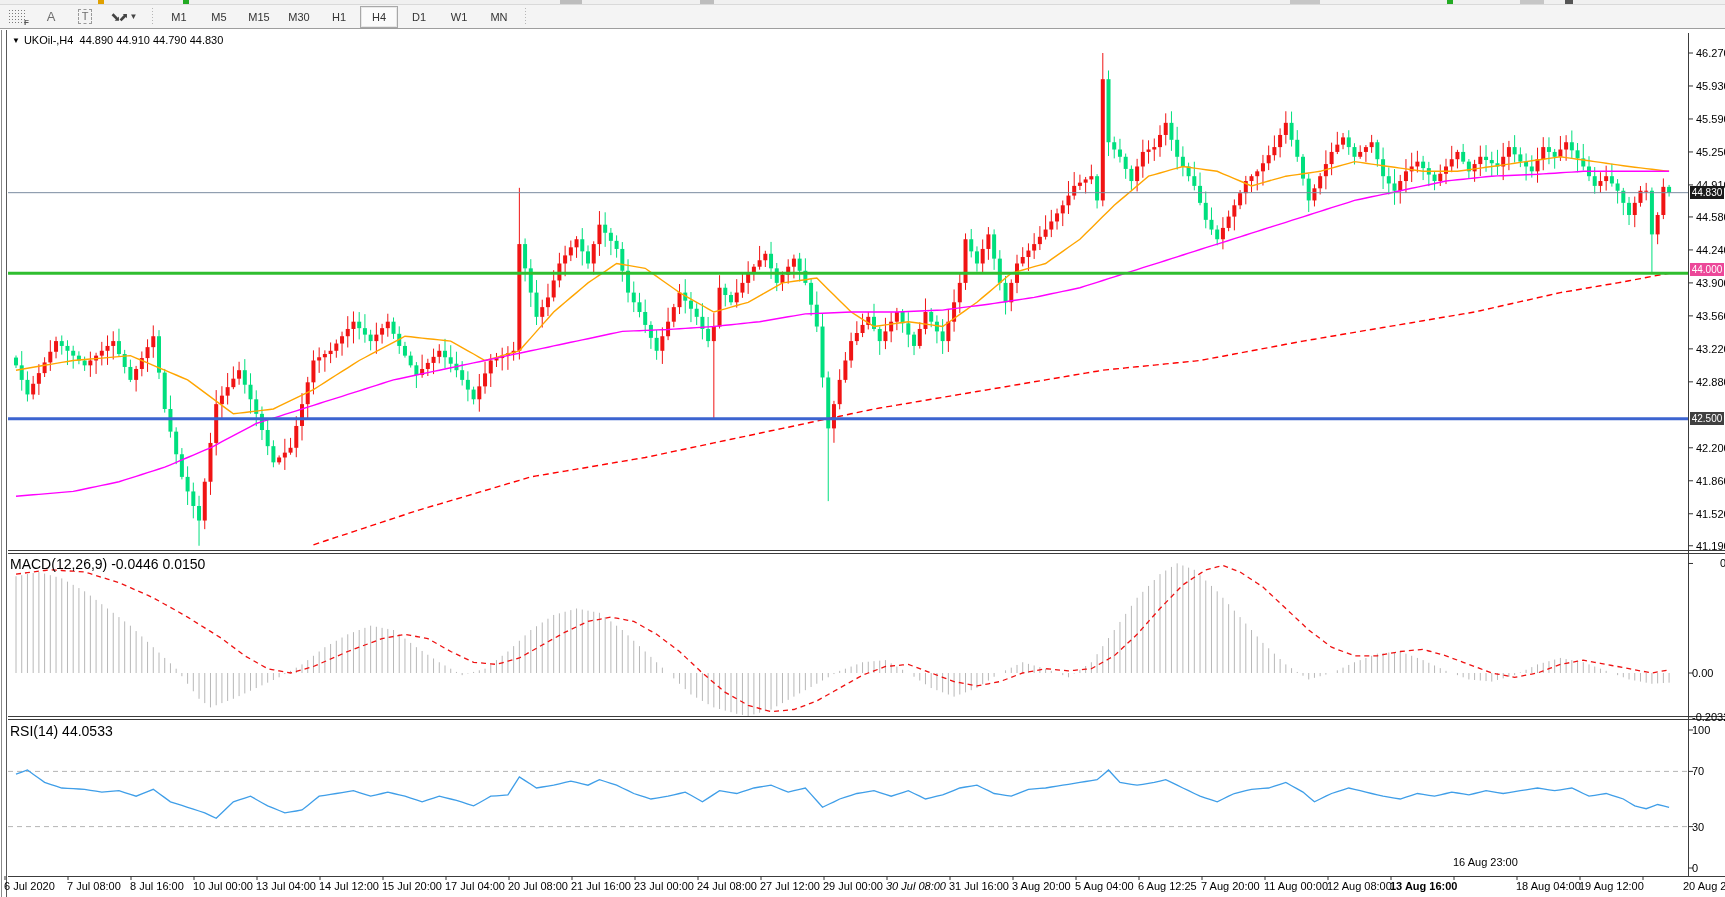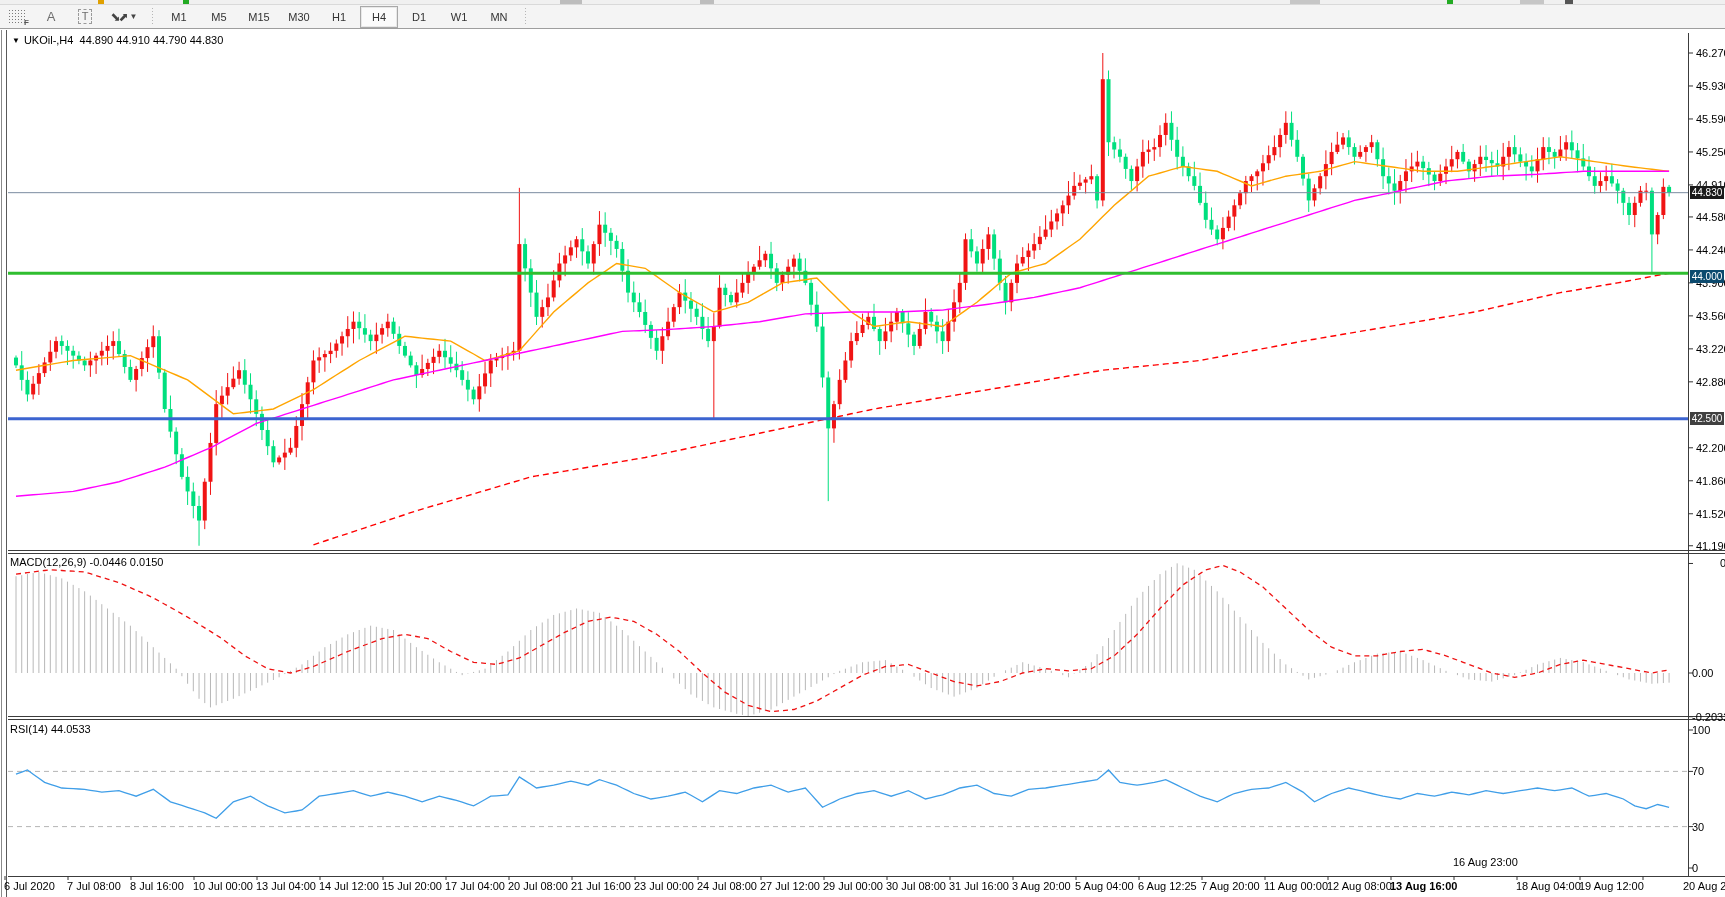--- a/index.html
+++ b/index.html
@@ -33,21 +33,21 @@
   .tfbtn.active{background:#fbfbfb;border:1px solid #a8a8a8;box-shadow:inset 0 0 0 1px #e8e8e8;}
 
   
   #gfx{position:absolute;left:0;top:0;}
   .hotzone{position:absolute;background:transparent;}
   .lbl{position:absolute;font-size:11px;color:#000;white-space:nowrap;line-height:12px;}
   .badge{position:absolute;left:1690px;width:34px;height:13px;color:#fff;font-size:10px;
          line-height:13px;text-align:center;white-space:nowrap;font-family:"Liberation Sans",sans-serif;}
   .chart-title{position:absolute;left:12px;top:34px;font-size:11px;color:#000;}
   .chart-title .tri{font-size:8px;margin-right:4px;position:relative;top:-1px;}
-  .ind-label{position:absolute;left:10px;font-size:11px;color:#000;}
+  .ind-label{position:absolute;left:10px;font-size:14px;color:#000;}
   .annotation{position:absolute;left:1384px;top:327px;font-size:38px;color:#e81717;
               font-family:"Liberation Sans",sans-serif;white-space:nowrap;}
 </style>
 </head>
 <body>
 <div id="stage">
 
   <div class="topstrip">
     <span class="bit" style="left:98px;width:6px;background:#e0a000"></span>
     <span class="bit" style="left:183px;width:6px;background:#22aa22"></span>
@@ -1064,37 +1064,37 @@
       <div class="lbl" style="left: 1696px; top: 507.75px;">41.520</div>
       <div class="lbl" style="left: 1696px; top: 539.76px;">41.190</div>
       <div class="lbl" style="left: 1692px; top: 557.479px; padding-left: 28px;">0.5094</div>
       <div class="lbl" style="left: 1692px; top: 667px;">0.00</div>
       <div class="lbl" style="left: 1692px; top: 710.688px;">-0.2032</div>
       <div class="lbl" style="left: 1692px; top: 724px;">100</div>
       <div class="lbl" style="left: 1692px; top: 765.4px;">70</div>
       <div class="lbl" style="left: 1692px; top: 820.6px;">30</div>
       <div class="lbl" style="left: 1692px; top: 862px;">0</div>
       <div class="badge" style="top: 186.18px; background: rgb(26, 26, 26);">44.830</div>
-      <div class="badge" style="top: 270px; background: #0c4a6e;">44.000</div>
+      <div class="badge" style="top: 263px; background: #ec4899;">44.000</div>
       <div class="badge" style="top: 412.19px; background: #404040;">42.500</div>
       <div class="lbl" style="left: 4px; top: 880px;">6 Jul 2020</div>
       <div class="lbl" style="left: 67px; top: 880px;">7 Jul 08:00</div>
       <div class="lbl" style="left: 130px; top: 880px;">8 Jul 16:00</div>
       <div class="lbl" style="left: 193px; top: 880px;">10 Jul 00:00</div>
       <div class="lbl" style="left: 256px; top: 880px;">13 Jul 04:00</div>
       <div class="lbl" style="left: 319px; top: 880px;">14 Jul 12:00</div>
       <div class="lbl" style="left: 382px; top: 880px;">15 Jul 20:00</div>
       <div class="lbl" style="left: 445px; top: 880px;">17 Jul 04:00</div>
       <div class="lbl" style="left: 508px; top: 880px;">20 Jul 08:00</div>
       <div class="lbl" style="left: 571px; top: 880px;">21 Jul 16:00</div>
       <div class="lbl" style="left: 634px; top: 880px;">23 Jul 00:00</div>
       <div class="lbl" style="left: 697px; top: 880px;">24 Jul 08:00</div>
       <div class="lbl" style="left: 760px; top: 880px;">27 Jul 12:00</div>
       <div class="lbl" style="left: 823px; top: 880px;">29 Jul 00:00</div>
-      <div class="lbl" style="left: 886px; top: 880px;">30 Jul 08:00</div>
+      <div class="lbl" style="left: 886px; top: 880px; font-style: italic;">30 Jul 08:00</div>
       <div class="lbl" style="left: 949px; top: 880px;">31 Jul 16:00</div>
       <div class="lbl" style="left: 1012px; top: 880px;">3 Aug 20:00</div>
       <div class="lbl" style="left: 1075px; top: 880px;">5 Aug 04:00</div>
       <div class="lbl" style="left: 1138px; top: 880px;">6 Aug 12:25</div>
       <div class="lbl" style="left: 1201px; top: 880px;">7 Aug 20:00</div>
       <div class="lbl" style="left: 1264px; top: 880px;">11 Aug 00:00</div>
       <div class="lbl" style="left: 1327px; top: 880px;">12 Aug 08:00</div>
       <div class="lbl" style="left: 1390px; top: 880px; font-weight: bold;">13 Aug 16:00</div>
       <div class="lbl" style="left: 1453px; top: 856px;">16 Aug 23:00</div>
       <div class="lbl" style="left: 1516px; top: 880px;">18 Aug 04:00</div>

